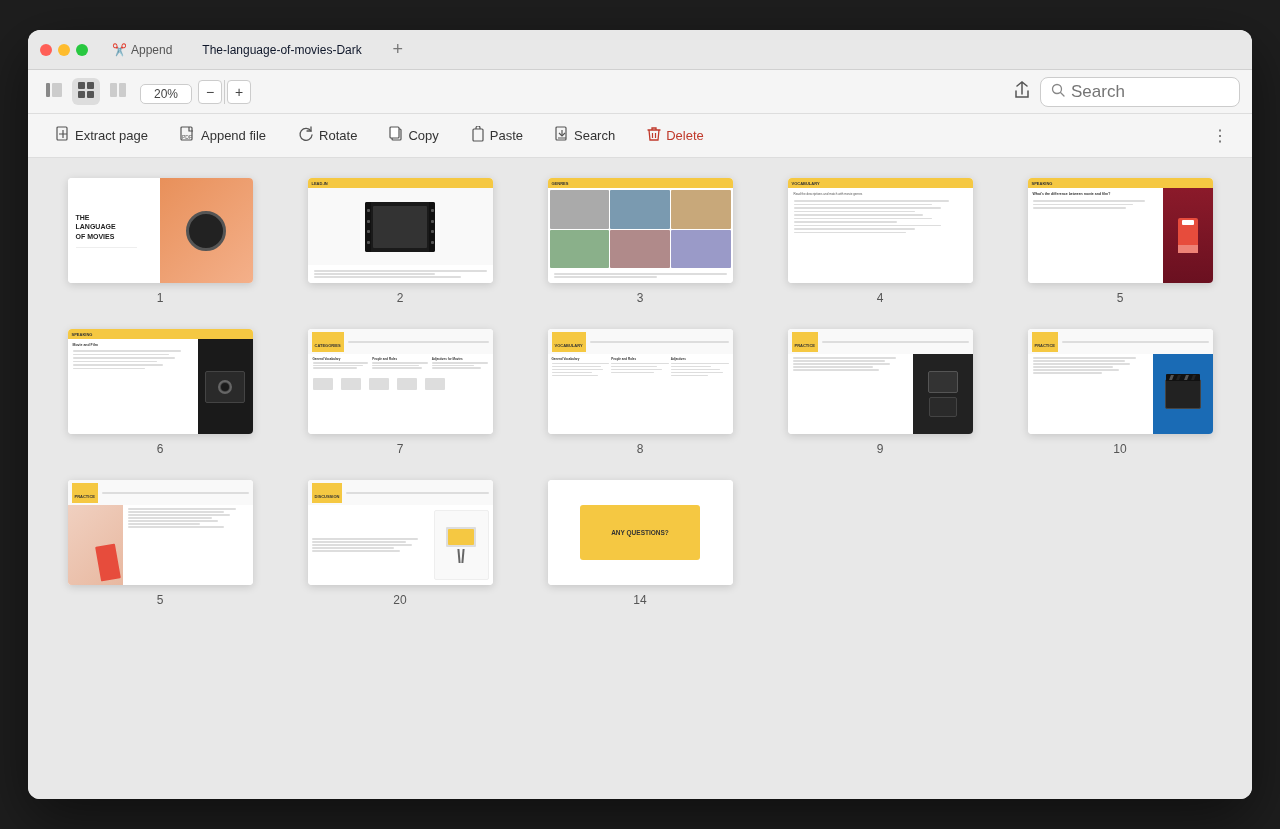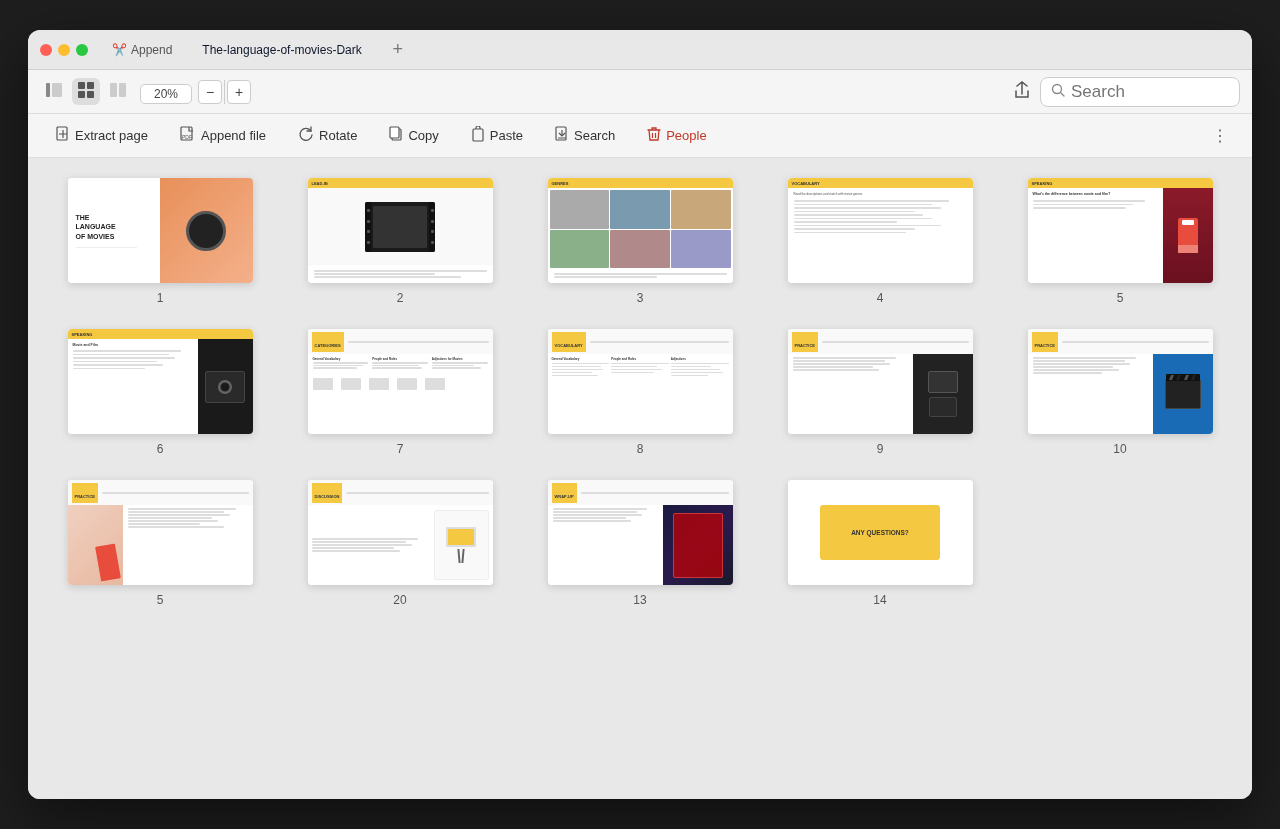--- a/index.html
+++ b/index.html
@@ -397,21 +397,21 @@
     <button class="action-btn">
       <span style="color:#c0392b;">
         <svg width="14" height="16" viewBox="0 0 14 16" fill="none">
           <polyline points="1,4 13,4" stroke="#c0392b" stroke-width="1.3" stroke-linecap="round"></polyline>
           <path d="M5 4V2h4v2" stroke="#c0392b" stroke-width="1.3" fill="none"></path>
           <path d="M2 4l1 10h8l1-10" stroke="#c0392b" stroke-width="1.3" fill="none"></path>
           <line x1="5.5" y1="7" x2="5.5" y2="12" stroke="#c0392b" stroke-width="1.2"></line>
           <line x1="8.5" y1="7" x2="8.5" y2="12" stroke="#c0392b" stroke-width="1.2"></line>
         </svg>
       </span>
-      <span style="color:#c0392b;">People</span>
+      <span style="color:#c0392b;">Delete</span>
     </button>
     <div class="more-btn">⋮</div>
   </div>
 
   <div class="content">
     <div class="pages-grid">
 
       <div class="page-item">
         <div class="page-thumb">
           <div class="thumb-content">
@@ -767,47 +767,20 @@
                     <div style="width:2px;height:14px;background:#666;transform:rotate(5deg);"></div>
                   </div>
                 </div>
               </div>
             </div>
           </div>
         </div>
         <span class="page-number">20</span>
       </div>
 
-      <div class="page-item">
-        <div class="page-thumb">
-          <div style="background:white;width:100%;height:100%;display:flex;flex-direction:column;">
-            <div style="display:flex;align-items:center;padding:3px 4px 2px;background:#f9f9f9;">
-              <div style="background:#f5c842;padding:1px 3px;margin-right:4px;">
-                <span style="font-size:4px;font-weight:bold;color:#333;">WRAP-UP</span>
-              </div>
-              <div style="height:1.5px;flex:1;background:#ddd;border-radius:1px;"></div>
-            </div>
-            <div style="flex:1;display:flex;">
-              <div style="flex:1;padding:3px 5px;display:flex;flex-direction:column;gap:1.5px;">
-                <div style="height:1.5px;background:#ddd;width:90%;border-radius:1px;"></div>
-                <div style="height:1.5px;background:#ddd;width:80%;border-radius:1px;"></div>
-                <div style="height:1.5px;background:#ddd;width:85%;border-radius:1px;"></div>
-                <div style="height:1.5px;background:#ddd;width:70%;border-radius:1px;"></div>
-                <div style="height:1.5px;background:#ddd;width:75%;border-radius:1px;"></div>
-              </div>
-              <div style="width:70px;background:#1a1a2e;position:relative;overflow:hidden;">
-                <div style="width:100%;height:100%;background:linear-gradient(135deg,#1a1a3e 0%,#2a1a4e 50%,#1a1a2e 100%);display:flex;align-items:center;justify-content:center;">
-                  <div style="width:50px;height:65px;background:rgba(200,0,0,0.7);border-radius:2px;border:1px solid rgba(255,100,100,0.5);"></div>
-                </div>
-              </div>
-            </div>
-          </div>
-        </div>
-        <span class="page-number">13</span>
-      </div>
 
       <div class="page-item">
         <div class="page-thumb">
           <div style="background:white;width:100%;height:100%;display:flex;flex-direction:column;">
             <div style="flex:1;display:flex;align-items:center;justify-content:center;">
               <div style="width:120px;height:55px;background:#f5c842;border-radius:3px;display:flex;align-items:center;justify-content:center;">
                 <span style="font-size:6.5px;font-weight:900;color:#333;text-align:center;">ANY QUESTIONS?</span>
               </div>
             </div>
           </div>

